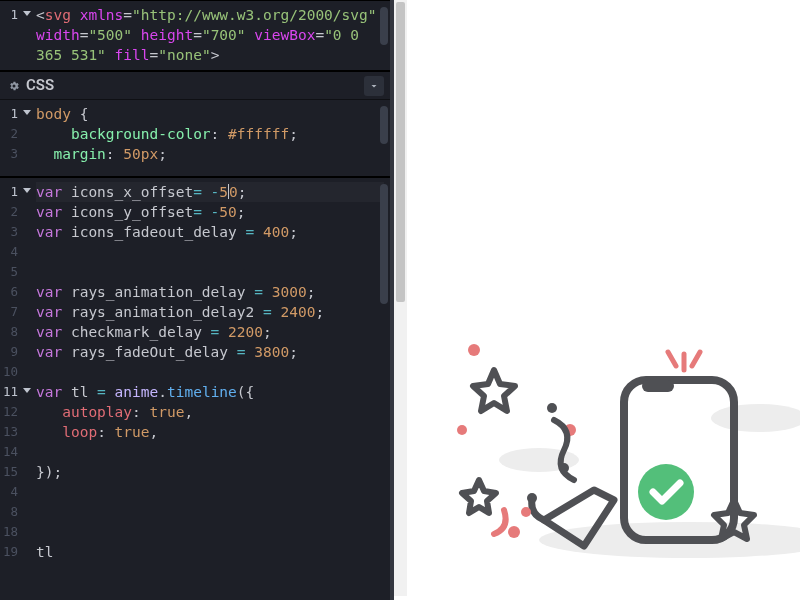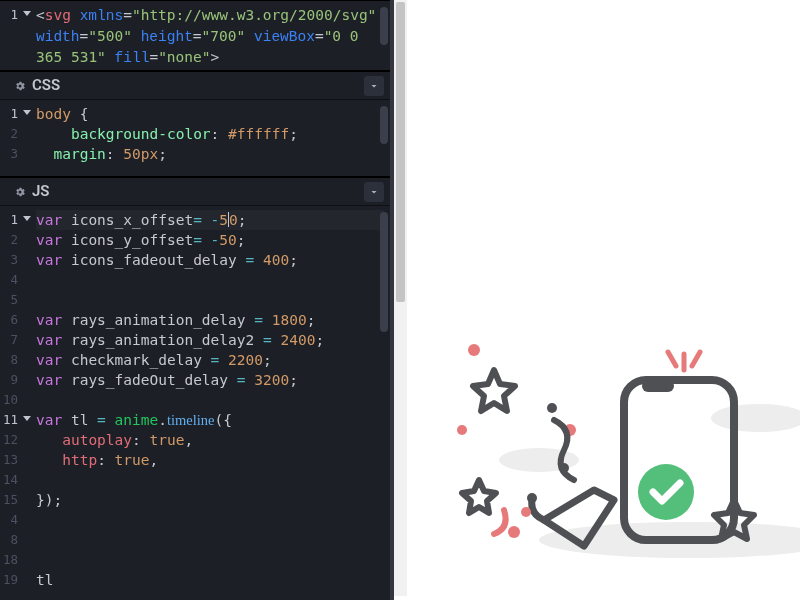--- a/index.html
+++ b/index.html
@@ -26,21 +26,21 @@
   .panel-css  { height: 106px; border-top-width: 2px; }
   .panel-js   { flex: 1; border-top-width: 2px; }
 
   .panel-header {
     height: 28px;
     background: #1d1f27;
     color: #c6c8cf;
     display: flex;
     align-items: center;
     font: 600 15px/1 -apple-system, "Segoe UI", Roboto, sans-serif;
-    padding-left: 14px;
+    padding-left: 8px;
     border-bottom: 1px solid #0f1014;
     position: relative;
   }
   .panel-header .gear {
     width: 12px; height: 12px; margin-right: 6px;
     color: #9097a3; font-size: 12px; line-height: 12px;
   }
   .panel-header .chevron-btn {
     position: absolute; right: 6px; top: 4px;
     width: 20px; height: 20px;
@@ -82,32 +82,32 @@
   }
 
   .scroll-stub {
     position: absolute; right: 2px; top: 6px;
     width: 8px; height: 38px;
     background: #3a3f4b; border-radius: 4px;
   }
 
   
   .t-tag   { color: #e06c75; }
-  .t-attr  { color: #3b82f6; font-family: Liberation Mono, monospace; }
+  .t-attr  { color: #d946ef; }
   .t-str   { color: #98c379; }
   .t-sel   { color: #d19a66; }
   .t-prop  { color: #86efac; }
   .t-val   { color: #d19a66; }
   .t-punc  { color: #c6c8cf; }
   .t-kw    { color: #c678dd; }
-  .t-obj   { color: #22c55e; }
+  .t-obj   { color: #c4b5fd; }
   .t-num   { color: #d19a66; }
   .t-op    { color: #56b6c2; }
   .t-id    { color: #e06c75; }
-  .t-fn    { color: #61afef; font-family: Liberation Serif, serif; }
+  .t-fn    { color: #61afef; }
   .t-bool  { color: #d19a66; }
   .t-name  { color: #c6c8cf; }
   .active-line { background: rgba(255,255,255,0.035); display: inline-block; width: 100%; }
   .cursor { display:inline-block; width:1px; height:15px; background:#c6c8cf; vertical-align:-2px; }
 
   
   .preview {
     flex: 1;
     height: 600px;
     background: #ffffff;
@@ -170,33 +170,20 @@
         <div>3</div>
       </div>
 <pre class="code"><span class="t-sel">body</span><span class="t-punc"> {</span>
 <span>    </span><span class="t-prop">background-color</span><span class="t-punc">: </span><span class="t-val">#ffffff</span><span class="t-punc">;</span>
 <span>  </span><span class="t-prop">margin</span><span class="t-punc">: </span><span class="t-val">50px</span><span class="t-punc">;</span></pre>
       <div class="scroll-stub"></div>
     </div>
   </div>
 
   <div class="panel panel-js">
-    <div class="panel-header">
-      <span class="gear">
-        <svg viewBox="0 0 24 24" width="12" height="12" fill="currentColor">
-            <path d="M19.4 13a7.5 7.5 0 000-2l2-1.6-2-3.4-2.4 1a7.4 7.4 0 00-1.7-1l-.4-2.6h-4l-.4 2.6a7.4 7.4 0 00-1.7 1l-2.4-1-2 3.4L6.6 11a7.5 7.5 0 000 2l-2 1.6 2 3.4 2.4-1a7.4 7.4 0 001.7 1l.4 2.6h4l.4-2.6a7.4 7.4 0 001.7-1l2.4 1 2-3.4zM12 15a3 3 0 110-6 3 3 0 010 6z"></path>
-          </svg>
-      </span>
-      <span>JS</span>
-      <span class="chevron-btn">
-        <svg viewBox="0 0 24 24" width="12" height="12" fill="currentColor">
-            <path d="M7 10l5 5 5-5z"></path>
-          </svg>
-      </span>
-    </div>
     <div class="code-area">
       <div class="gutter" id="js-gutter">
           <div class="fold">1</div>
           <div>2</div>
           <div>3</div>
           <div>4</div>
           <div>5</div>
           <div>6</div>
           <div>7</div>
           <div>8</div>
@@ -210,28 +197,28 @@
           <div>4</div>
           <div>8</div>
           <div>18</div>
           <div>19</div>
         </div>
 <pre class="code"><span class="active-line"><span class="t-kw">var </span><span class="t-name">icons_x_offset</span><span class="t-op">= </span><span class="t-op">-</span><span class="t-num">5</span><span class="cursor"></span><span class="t-num">0</span><span class="t-punc">;</span></span>
 <span class="t-kw">var </span><span class="t-name">icons_y_offset</span><span class="t-op">= </span><span class="t-op">-</span><span class="t-num">50</span><span class="t-punc">;</span>
 <span class="t-kw">var </span><span class="t-name">icons_fadeout_delay</span><span class="t-op"> = </span><span class="t-num">400</span><span class="t-punc">;</span>
 
 
-<span class="t-kw">var </span><span class="t-name">rays_animation_delay</span><span class="t-op"> = </span><span class="t-num">1800</span><span class="t-punc">;</span>
+<span class="t-kw">var </span><span class="t-name">rays_animation_delay</span><span class="t-op"> = </span><span class="t-num">3000</span><span class="t-punc">;</span>
 <span class="t-kw">var </span><span class="t-name">rays_animation_delay2</span><span class="t-op"> = </span><span class="t-num">2400</span><span class="t-punc">;</span>
 <span class="t-kw">var </span><span class="t-name">checkmark_delay</span><span class="t-op"> = </span><span class="t-num">2200</span><span class="t-punc">;</span>
-<span class="t-kw">var </span><span class="t-name">rays_fadeOut_delay</span><span class="t-op"> = </span><span class="t-num">3200</span><span class="t-punc">;</span>
+<span class="t-kw">var </span><span class="t-name">rays_fadeOut_delay</span><span class="t-op"> = </span><span class="t-num">3800</span><span class="t-punc">;</span>
 
 <span class="t-kw">var </span><span class="t-name">tl</span><span class="t-op"> = </span><span class="t-obj">anime</span><span class="t-punc">.</span><span class="t-fn">timeline</span><span class="t-punc">({</span>
    <span class="t-id">autoplay</span><span class="t-punc">: </span><span class="t-bool">true</span><span class="t-punc">,</span>
-   <span class="t-id">http</span><span class="t-punc">: </span><span class="t-bool">true</span><span class="t-punc">,</span>
+   <span class="t-id">loop</span><span class="t-punc">: </span><span class="t-bool">true</span><span class="t-punc">,</span>
 
 <span class="t-punc">});</span>
 
 
 
 <span class="t-name">tl</span></pre>
       <div class="scroll-stub" style="height:120px"></div>
     </div>
   </div>
 </div>

